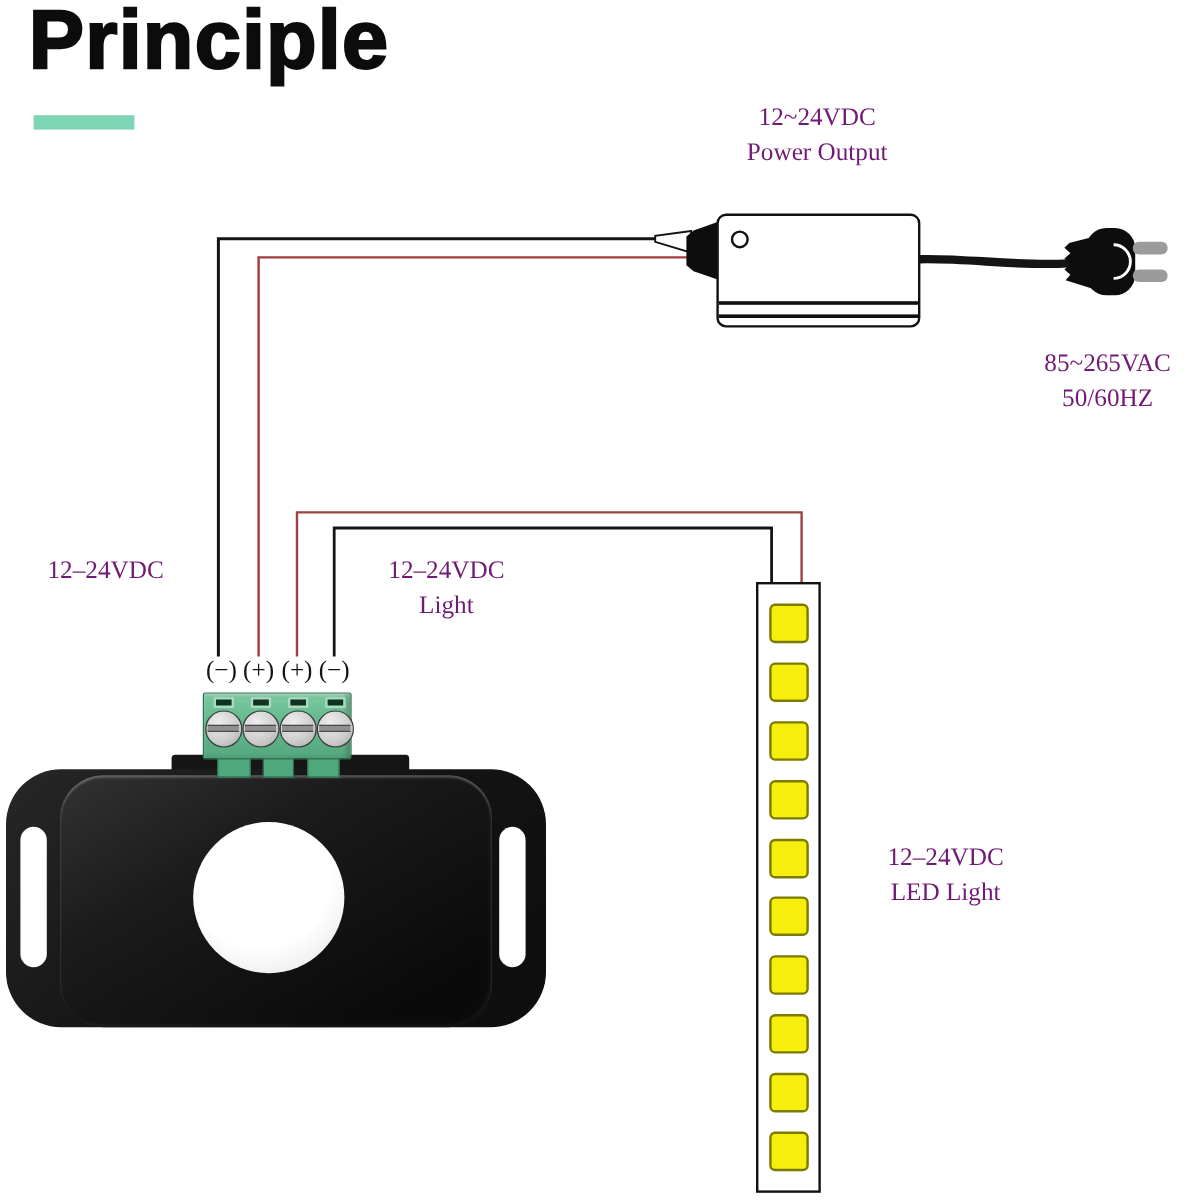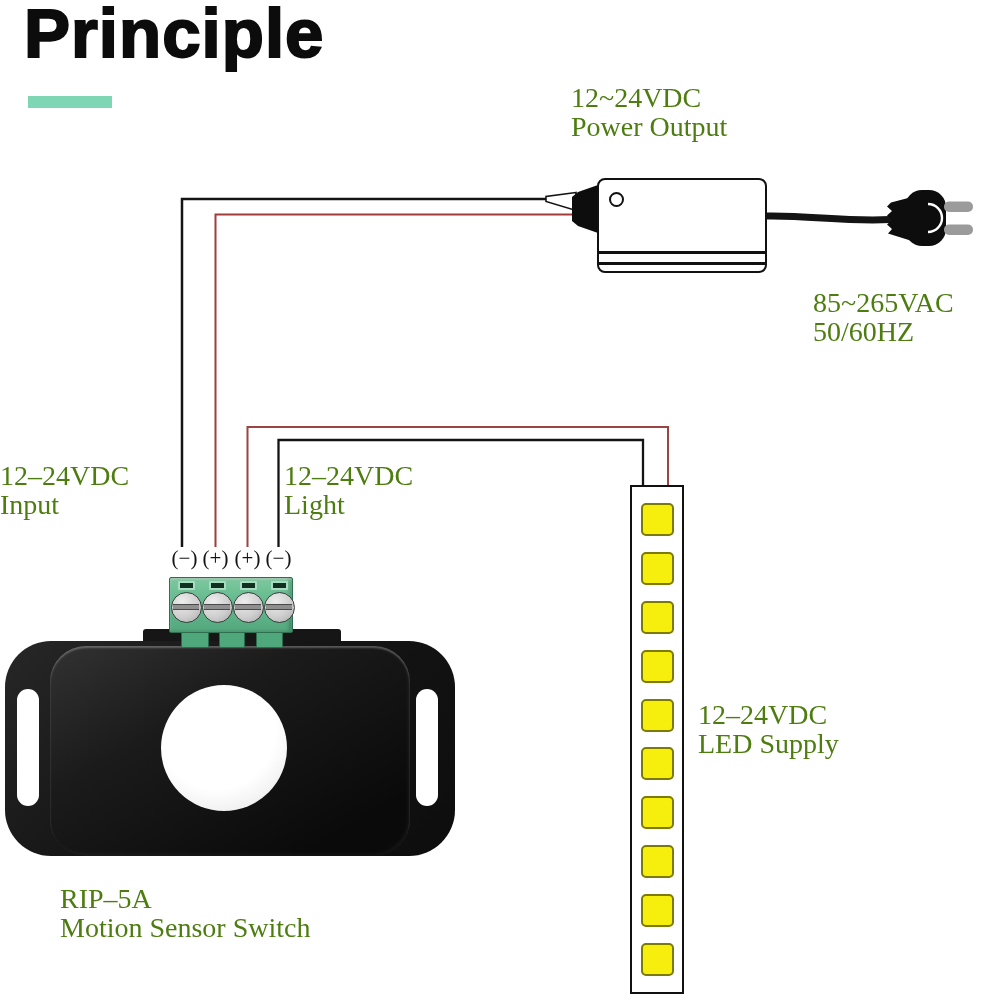--- a/index.html
+++ b/index.html
@@ -6,21 +6,21 @@
   #canvas{position:relative;width:1000px;height:1000px;background:#ffffff;overflow:hidden;
           font-family:"Liberation Serif","DejaVu Serif",serif;color:#151515;}
 
   
   #title{position:absolute;left:24px;top:-6px;font-family:"Liberation Sans","DejaVu Sans",sans-serif;
          font-weight:900;font-size:69px;letter-spacing:1px;color:#0c0c0c;
          -webkit-text-stroke:2px #0c0c0c;}
   #accent-bar{position:absolute;left:28px;top:96px;width:84px;height:12px;background:var(--accent);}
 
   
-  .diagram-label{position:absolute;text-align:left;font-size:28px;line-height:29px;color:#4d7c0f;}
+  .diagram-label{position:absolute;text-align:center;font-size:21px;line-height:29px;color:#701a75;}
 
   
   #wire-layer{position:absolute;left:0;top:0;}
 
   
   #power-supply{position:absolute;left:597px;top:178px;width:170px;height:95px;background:#fff;
                 border:2.5px solid #111;border-radius:8px;box-sizing:border-box;}
   #power-indicator{position:absolute;left:10px;top:12px;width:11px;height:11px;border:2.5px solid #111;
                    border-radius:50%;background:#fff;}
   .ps-stripe{position:absolute;left:0;width:100%;height:2.5px;background:#111;}
@@ -156,28 +156,23 @@
   <div class="diagram-label" id="power-supply-label">
     <div>12~24VDC</div>
     <div>Power Output</div>
   </div>
   <div class="diagram-label" id="mains-rating-label">
     <div>85~265VAC</div>
     <div>50/60HZ</div>
   </div>
   <div class="diagram-label" id="input-label">
     <div>12–24VDC</div>
-    <div>Input</div>
   </div>
   <div class="diagram-label" id="output-label">
     <div>12–24VDC</div>
     <div>Light</div>
   </div>
   <div class="diagram-label" id="led-strip-label">
     <div>12–24VDC</div>
-    <div>LED Supply</div>
-  </div>
-  <div class="diagram-label" id="sensor-model-label">
-    <div>RIP–5A</div>
-    <div>Motion Sensor Switch</div>
+    <div>LED Light</div>
   </div>
 
 </div>
 
 </body></html>

